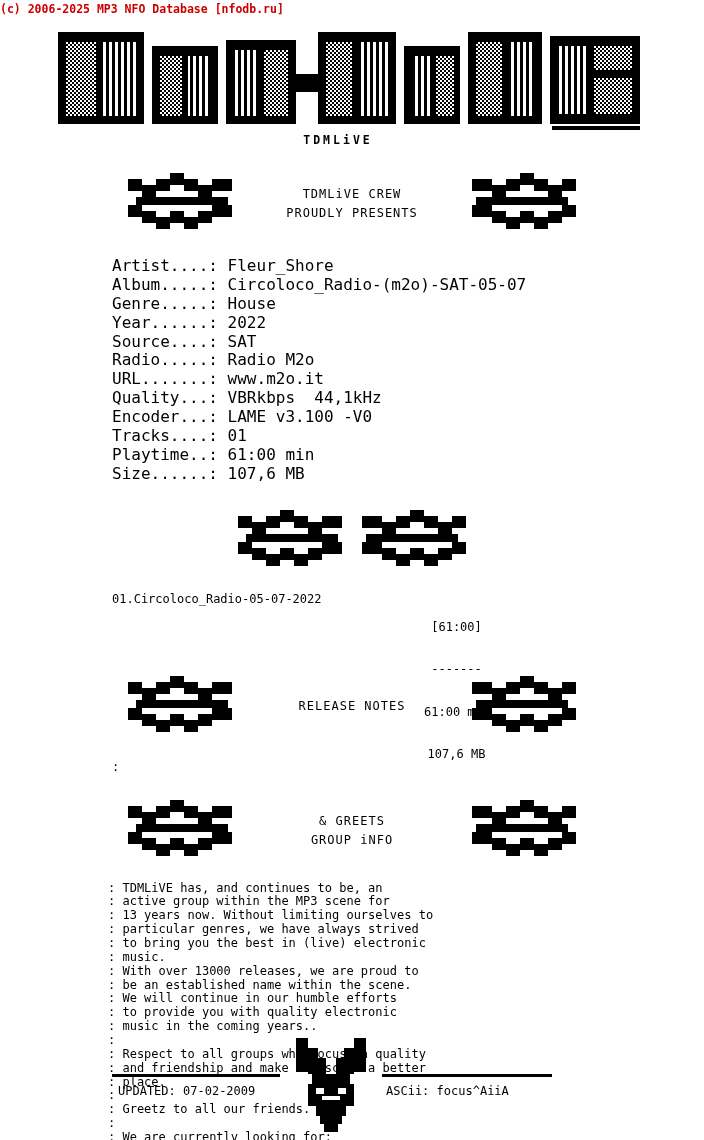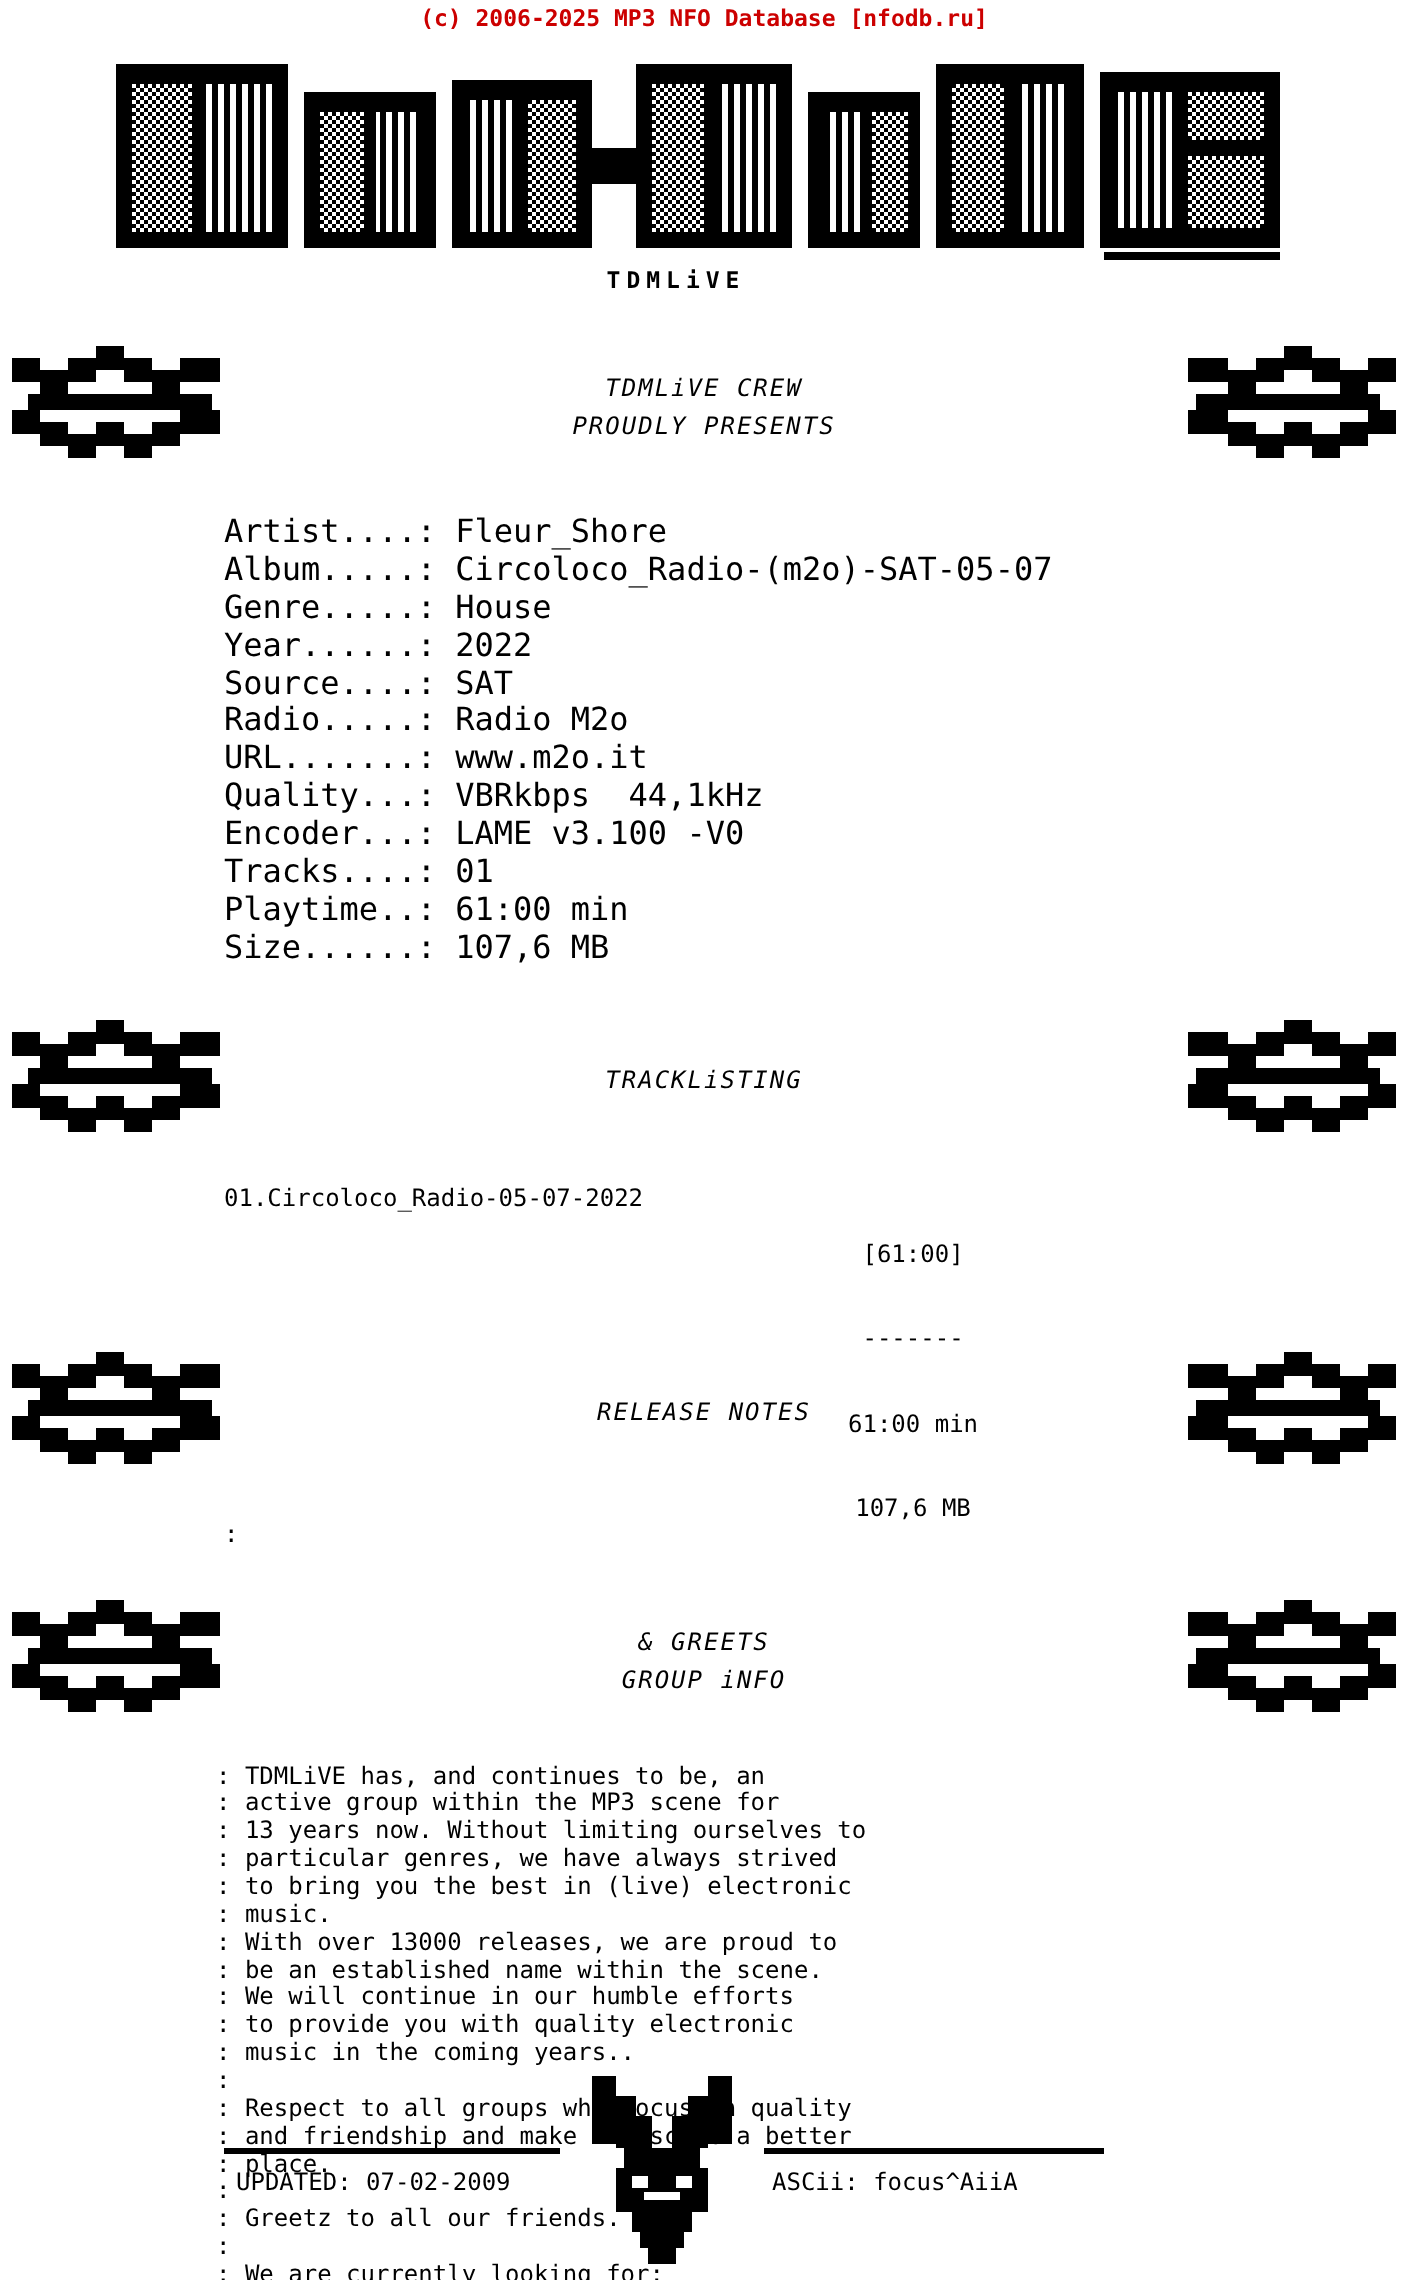--- a/index.html
+++ b/index.html
@@ -10,21 +10,20 @@
   body {
     width: 704px;
     height: 1140px;
     position: relative;
     font-family: "DejaVu Sans Mono", monospace;
     color: #000000;
     overflow: hidden;
   }
   .topbar {
     width: 100%;
-    text-align: center;
     font-size: 11.5px;
     font-weight: bold;
     color: #cc0000;
     padding-top: 2px;
     letter-spacing: 0px;
   }
 
   
   .logo-wrap {
     margin-top: 10px;
@@ -45,23 +44,22 @@
     letter-spacing: 3px;
     font-weight: bold;
     padding-right: 28px;
     box-sizing: border-box;
   }
 
   
   .section {
     display: flex;
     align-items: center;
-    justify-content: space-between;
+    justify-content: center;
     margin-top: 26px;
-    font-style: italic;
   }
   .orn {
     width: 120px;
     height: 62px;
     flex: 0 0 auto;
   }
   .orn svg { display:block; }
   .sec-title {
     width: 220px;
     text-align: center;
@@ -302,23 +300,20 @@
       <rect x="90" y="6" width="20" height="12" fill="#000"></rect>
       <rect x="14" y="24" width="92" height="8" fill="#000"></rect>
       <rect x="6" y="32" width="14" height="12" fill="#000"></rect>
       <rect x="20" y="38" width="14" height="12" fill="#000"></rect>
       <rect x="34" y="44" width="14" height="12" fill="#000"></rect>
       <rect x="48" y="38" width="14" height="12" fill="#000"></rect>
       <rect x="62" y="44" width="14" height="12" fill="#000"></rect>
       <rect x="76" y="38" width="14" height="12" fill="#000"></rect>
       <rect x="90" y="32" width="20" height="12" fill="#000"></rect>
     </svg>
-  </div>
-  <div class="sec-title">
-    <div>TRACKLiSTING</div>
   </div>
   <div class="orn">
     <svg width="120" height="62" viewBox="0 0 120 62" shape-rendering="crispEdges" xmlns="http://www.w3.org/2000/svg">
       <rect x="10" y="6" width="20" height="12" fill="#000"></rect>
       <rect x="30" y="12" width="14" height="12" fill="#000"></rect>
       <rect x="44" y="6" width="14" height="12" fill="#000"></rect>
       <rect x="58" y="0" width="14" height="12" fill="#000"></rect>
       <rect x="72" y="6" width="14" height="12" fill="#000"></rect>
       <rect x="86" y="12" width="14" height="12" fill="#000"></rect>
       <rect x="100" y="6" width="14" height="12" fill="#000"></rect>

